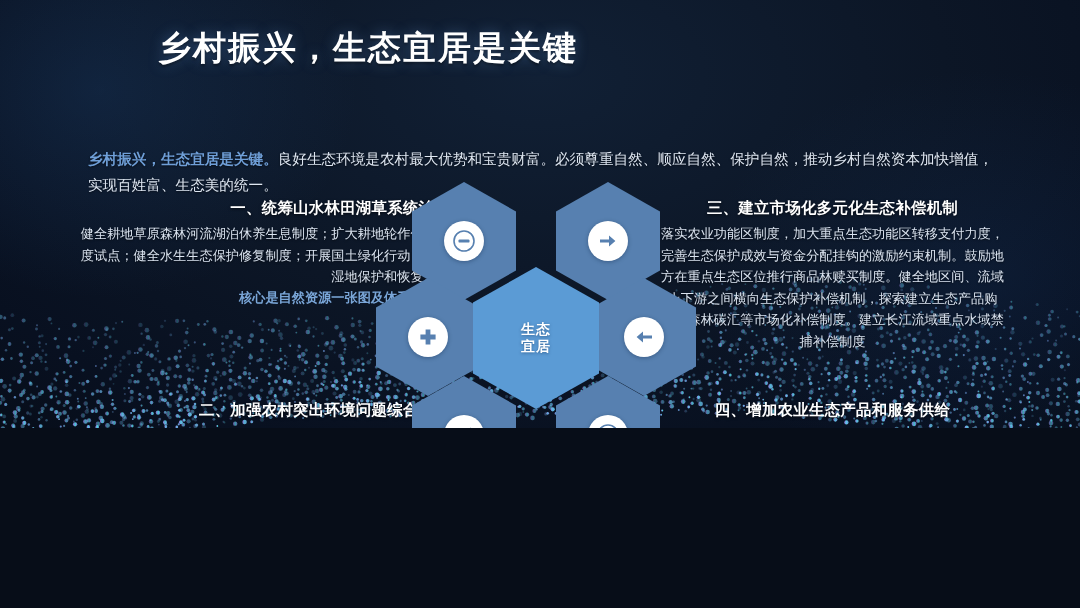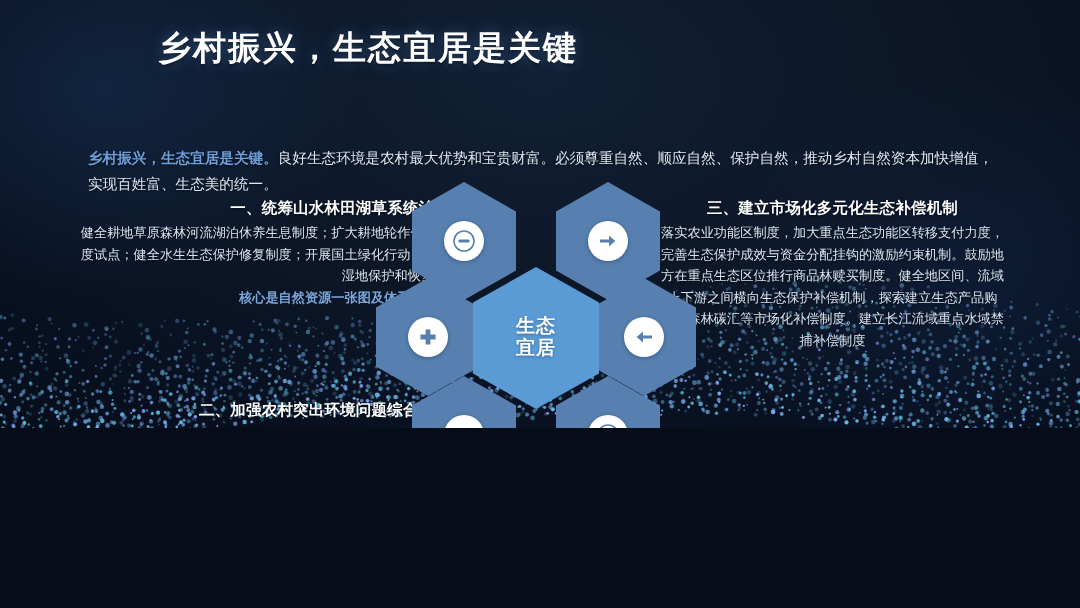--- a/index.html
+++ b/index.html
@@ -7,21 +7,21 @@
     padding: 0;
     background: #070d18;
   }
   #slide {
     position: relative;
     width: 1080px;
     height: 428px;
     overflow: hidden;
     background:
       radial-gradient(ellipse 900px 520px at 50% 18%, #112035 0%, #0c1626 45%, #081020 75%, #060c16 100%);
-    font-family: Liberation Mono, monospace;
+    font-family: Liberation Sans, sans-serif;
     color: #e8eef6;
     user-select: none;
   }
   
   .wave-layer {
     position: absolute;
     left: 0; right: 0; bottom: 0;
     height: 200px;
     overflow: hidden;
     pointer-events: none;
@@ -124,21 +124,21 @@
     box-shadow: 0 0 22px rgba(40,90,150,.35);
   }
   .hex.center {
     width: 126px;
     height: 142px;
     background: #5b9bd5;
     flex-direction: column;
     line-height: 1.18;
   }
   .hex.center .ctext {
-    font-size: 19px;
+    font-size: 14px;
     font-weight: bold;
     color: #ffffff;
     text-align: center;
     letter-spacing: 1px;
     text-shadow: 0 1px 3px rgba(20,50,90,.5);
   }
 
   
   #hexTopLeft   { left: 36px;  top: 0px; }
   #hexTopRight  { left: 180px; top: 0px; }
@@ -2613,20 +2613,21 @@
     <h3>二、加强农村突出环境问题综合治理</h3>
     <p>农业面源污染防治；投入品减量化、生产清洁化、废弃物资源化、产业模式生态化；有机肥、粪污、农作物秸秆综合利用；重金属污染耕地防控和修复……</p>
   </div>
 
   <div class="block right-side" id="blk3">
     <h3>三、建立市场化多元化生态补偿机制</h3>
     <p>落实农业功能区制度，加大重点生态功能区转移支付力度，完善生态保护成效与资金分配挂钩的激励约束机制。鼓励地方在重点生态区位推行商品林赎买制度。健全地区间、流域上下游之间横向生态保护补偿机制，探索建立生态产品购买、森林碳汇等市场化补偿制度。建立长江流域重点水域禁捕补偿制度</p>
   </div>
 
   <div class="block right-side" id="blk4">
+    <h3>四、增加农业生态产品和服务供给</h3>
   </div>
 
   <div class="hex-cluster">
 
     <div class="hex" id="hexTopLeft">
       <span class="icon-circle">
         <svg width="22" height="22" viewBox="0 0 22 22">
           <circle cx="11" cy="11" r="10" fill="#ffffff" stroke="#5780b0" stroke-width="1.6"></circle>
           <rect x="5.5" y="9.4" width="11" height="3.2" rx="1.2" fill="#5780b0"></rect>
         </svg>

